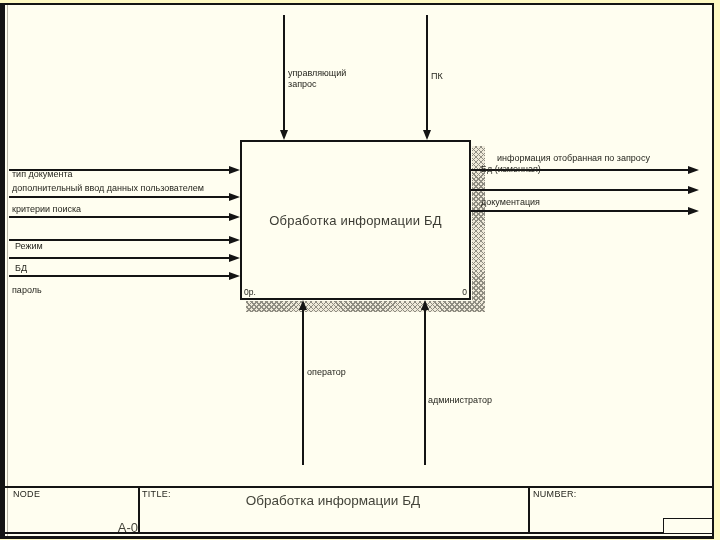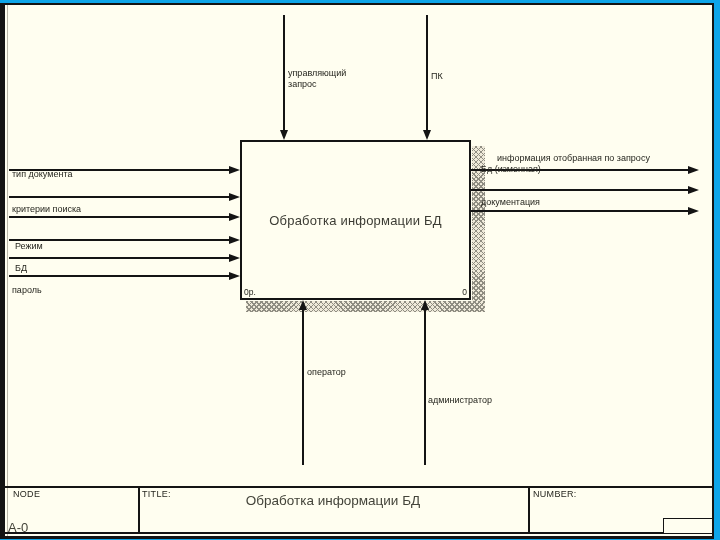--- a/index.html
+++ b/index.html
@@ -1,17 +1,17 @@
 <!DOCTYPE html>
 <html><head>
 <meta charset="utf-8">
 <style>
   html,body{margin:0;padding:0;}
   body{width:720px;height:540px;background:#fbfbf6;font-family:"Liberation Sans",sans-serif;}
-  .page{position:relative;width:720px;height:540px;overflow:hidden;background:#0ea5e9;}
+  .page{position:relative;width:720px;height:540px;overflow:hidden;background:#fef9c3;}
   .frame{position:absolute;left:0;top:3px;width:707px;height:531px;background:#fffef0;
          border-top:2px solid #141414;border-left:5px solid #141414;
          border-right:2px solid #141414;border-bottom:3px solid #141414;}
   .inner-left-line{position:absolute;left:7px;top:5px;width:1px;height:531px;background:#b9b6a8;}
   .lbl{position:absolute;font-size:9px;color:#26261f;white-space:nowrap;letter-spacing:0;}
   .hline{position:absolute;height:1.6px;background:#141414;}
   .vline{position:absolute;width:1.6px;background:#141414;}
   .ah-right{position:absolute;width:0;height:0;border-top:4.5px solid transparent;
             border-bottom:4.5px solid transparent;border-left:11px solid #141414;}
   .ah-down{position:absolute;width:0;height:0;border-left:4.5px solid transparent;
@@ -55,20 +55,21 @@
     <span class="corner" style="left:2px;bottom:1px;">0р.</span>
     <span class="corner" style="right:2px;bottom:1px;">0</span>
   </div>
 
   <div class="hline" style="left:9px;top:169px;width:221px;"></div>
   <div class="ah-right" style="left:229px;top:165.5px;"></div>
   <div class="lbl" style="left:12px;top:157px;margin-top:12px;">тип документа</div>
 
   <div class="hline" style="left:9px;top:196px;width:221px;"></div>
   <div class="ah-right" style="left:229px;top:192.5px;"></div>
+  <div class="lbl" style="left:12px;top:183px;">дополнительный ввод  данных пользователем</div>
 
   <div class="hline" style="left:9px;top:216px;width:221px;"></div>
   <div class="ah-right" style="left:229px;top:212.5px;"></div>
   <div class="lbl" style="left:12px;top:204px;">критерии поиска</div>
 
   <div class="hline" style="left:9px;top:239px;width:221px;"></div>
   <div class="ah-right" style="left:229px;top:235.5px;"></div>
   <div class="lbl" style="left:15px;top:227px;margin-top:14px;">Режим</div>
 
   <div class="hline" style="left:9px;top:257px;width:221px;"></div>
@@ -98,20 +99,20 @@
   <div class="vline" style="left:424px;top:309px;height:156px;"></div>
   <div class="ah-up" style="left:420.5px;top:300px;"></div>
   <div class="lbl" style="left:428px;top:367px;margin-top:28px;">администратор</div>
 
   <div class="hline" style="left:5px;top:486px;width:707px;"></div>
   <div class="hline" style="left:5px;top:532px;width:707px;"></div>
   <div class="vline" style="left:138px;top:486px;height:46px;"></div>
   <div class="vline" style="left:528px;top:486px;height:46px;"></div>
 
   <div class="bar-label" style="left:13px;top:489px;">NODE</div>
-  <div class="bar-value" style="left:8px;top:520px;width:130px;text-align:left;">A-0</div>
+  <div class="bar-value" style="left:8px;top:520px;width:130px;text-align:right;">A-0</div>
 
   <div class="bar-label" style="left:142px;top:489px;text-align:center;">TITLE:</div>
   <div class="bar-value" style="left:138px;top:493px;width:390px;text-align:center;font-size:13.5px;">Обработка информации БД</div>
 
   <div class="bar-label" style="left:533px;top:489px;">NUMBER:</div>
   <div class="number-inset"></div>
 </div>
 
 </body></html>

